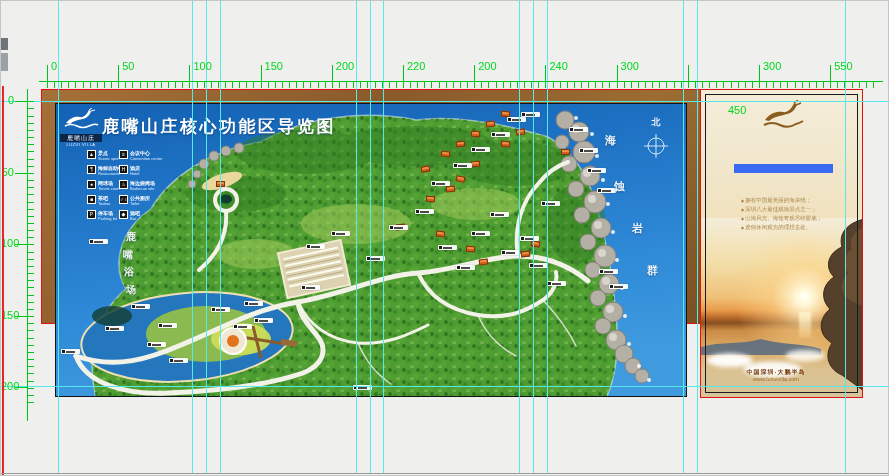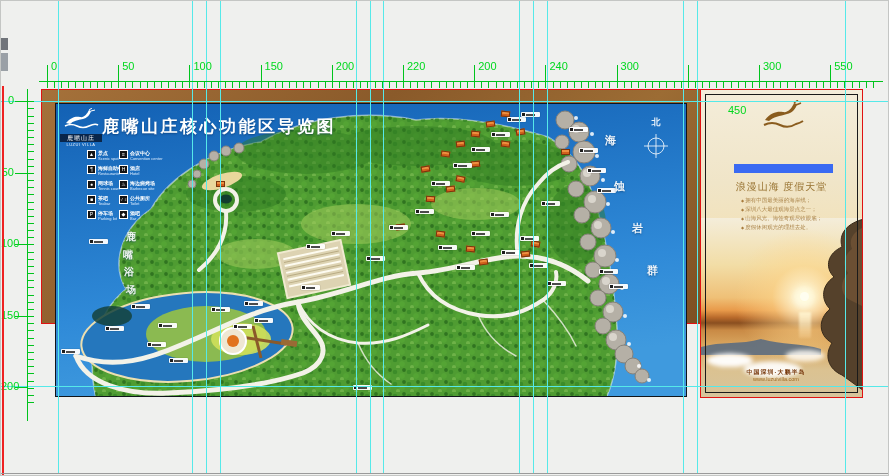--- a/index.html
+++ b/index.html
@@ -535,21 +535,20 @@
         <path d="M56,0 C40,4 30,14 34,28 C20,34 16,48 26,58 C14,66 12,80 22,90 C10,100 10,116 24,124 C16,136 20,150 34,156 L56,172 Z" fill="#55412b" stroke="#382a1a" stroke-width="1"></path>
         <path d="M56,8 C46,12 40,20 44,30 C36,36 34,46 40,54 C32,62 32,74 40,80 L56,88 Z" fill="#6b4f33"></path>
       </svg>
     </div>
     <svg class="p-deer" width="46" height="30" viewBox="0 0 46 30">
       <path d="M6 20 C12 12 19 11 24 12 C29 13 33 8 35 3 L38 4 C37 9 33 13 28 14 C21 16 14 17 10 21 Z" fill="#8a5c1e"></path>
       <path d="M35 3 l4 -3 M37 5 l5 -2" stroke="#8a5c1e" stroke-width="1.4"></path>
       <path d="M5 25 Q13 21 21 25 T37 24 Q41 23 44 21" stroke="#8a5c1e" stroke-width="2" fill="none"></path>
     </svg>
     <div class="p-bar" id="p-bar" style="background: rgb(58, 106, 242);"></div>
-    <div class="p-sub">浪漫山海  度假天堂</div>
     <ul class="p-bullets" id="p-bullets">
         <li>拥有中国最美丽的海岸线；</li>
         <li>深圳八大最佳观海景点之一；</li>
         <li>山海风光、海蚀奇观尽收眼底；</li>
         <li>度假休闲观光的理想去处。</li>
       </ul>
     <div class="p-footer">
       <div class="pf1">中国深圳·大鹏半岛</div>
       <div class="pf2">www.luzuivilla.com</div>
     </div>

